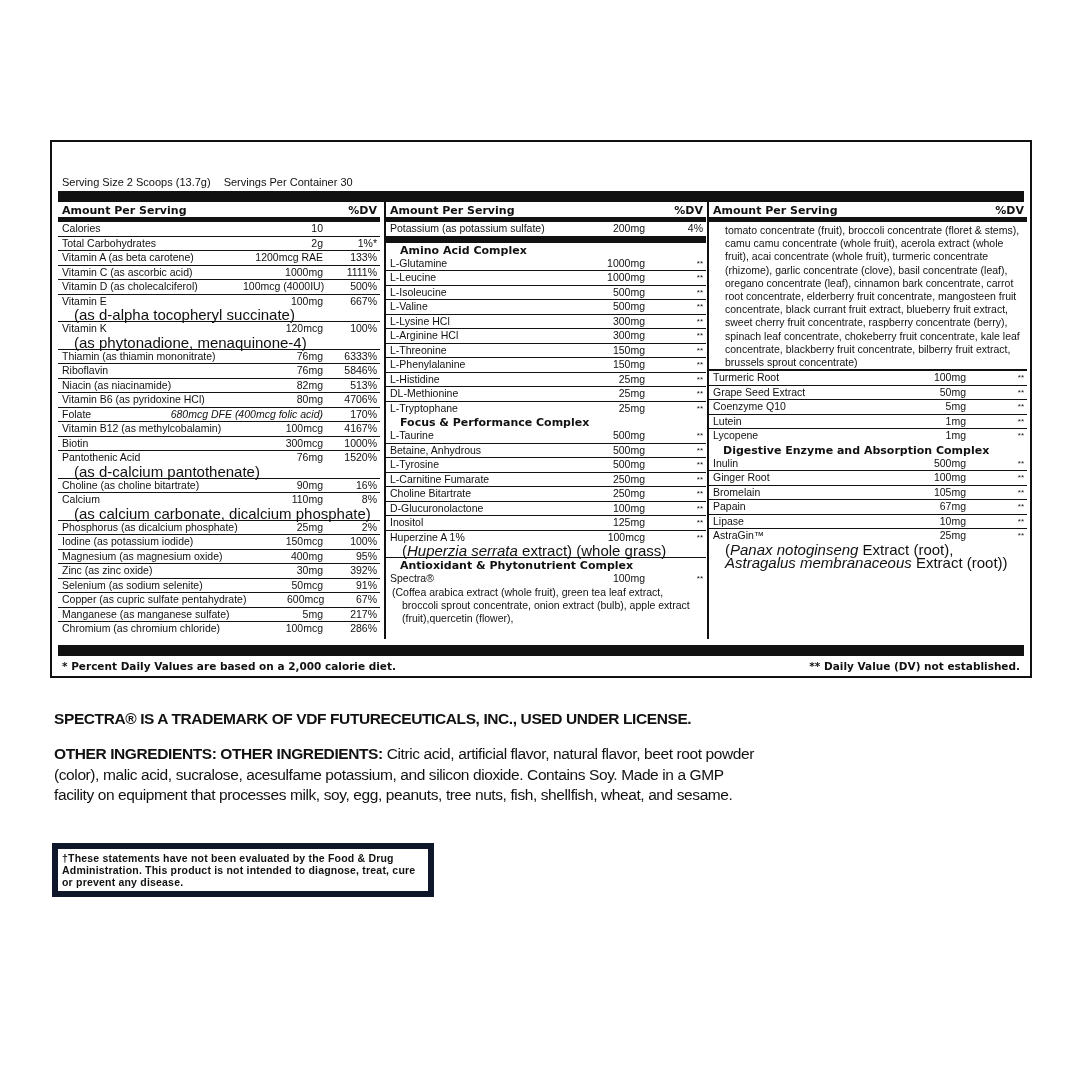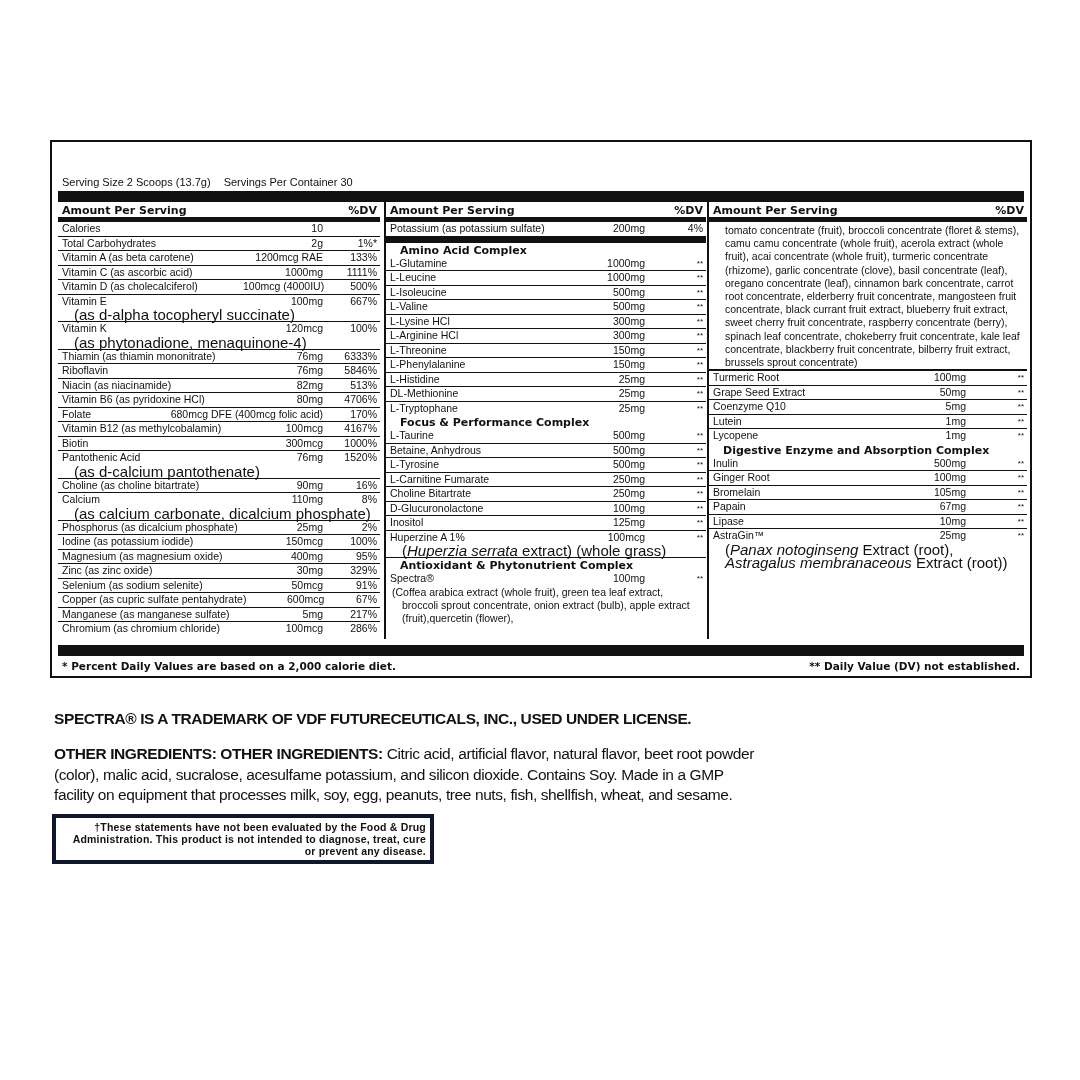--- a/index.html
+++ b/index.html
@@ -26,21 +26,21 @@
   .sect{font-size:11px;font-weight:900;font-family:"DejaVu Sans",sans-serif;padding:2px 4px 0 4px;line-height:12px;margin-left:10px;}
   .thick{border-bottom:7px solid #111;}
   .bottombar{position:absolute;left:6px;right:6px;bottom:20px;height:11px;background:#111;}
   .foot1{position:absolute;left:10px;bottom:4px;font-size:10.5px;font-weight:900;font-family:"DejaVu Sans",sans-serif;}
   .foot2{position:absolute;right:10px;bottom:4px;font-size:10.5px;font-weight:900;font-family:"DejaVu Sans",sans-serif;}
   .para{font-size:10.5px;line-height:13.2px;padding:2px 6px 0 16px;}
   i{font-style:italic;}
   .tm{position:absolute;left:54px;top:710px;font-size:15.5px;font-weight:bold;letter-spacing:-0.4px;}
   .other{position:absolute;left:54px;top:744px;width:700px;font-size:15.5px;line-height:20.5px;letter-spacing:-0.4px;}
   .other b{font-weight:bold;margin-top:24px;}
-  .fda{position:absolute;left:52px;top:814px;width:382px;border:4px solid #0f172a;box-sizing:border-box;padding:3px 4px;font-size:10.5px;line-height:12px;font-weight:bold;letter-spacing:0.2px;text-align:right;}
+  .fda{position:absolute;left:52px;top:843px;width:382px;border:6px solid #0f172a;box-sizing:border-box;padding:3px 4px;font-size:10.5px;line-height:12px;font-weight:bold;letter-spacing:0.2px;}
 </style>
 </head>
 <body>
 
 <div class="panel">
   <div class="serving">
     <span>Serving Size 2 Scoops (13.7g)</span>
     <span>Servings Per Container 30</span>
   </div>
   <div class="topbar"></div>
@@ -103,21 +103,21 @@
           <span class="a">82mg</span>
           <span class="d">513%</span>
         </div>
         <div class="row">
           <span class="n">Vitamin B6 (as pyridoxine HCl)</span>
           <span class="a">80mg</span>
           <span class="d">4706%</span>
         </div>
         <div class="row">
           <span class="n" style="flex: 0 0 auto;">Folate</span>
-          <span class="a" style="flex: 1 1 0%;">680mcg DFE (400mcg folic acid)</span>
+          <span class="a" style="flex: 1 1 0%; font-style: italic;">680mcg DFE (400mcg folic acid)</span>
           <span class="d">170%</span>
         </div>
         <div class="row">
           <span class="n">Vitamin B12 (as methylcobalamin)</span>
           <span class="a">100mcg</span>
           <span class="d">4167%</span>
         </div>
         <div class="row">
           <span class="n">Biotin</span>
           <span class="a">300mcg</span>
@@ -151,21 +151,21 @@
           <span class="d">100%</span>
         </div>
         <div class="row">
           <span class="n">Magnesium (as magnesium oxide)</span>
           <span class="a">400mg</span>
           <span class="d">95%</span>
         </div>
         <div class="row">
           <span class="n">Zinc (as zinc oxide)</span>
           <span class="a">30mg</span>
-          <span class="d">329%</span>
+          <span class="d">392%</span>
         </div>
         <div class="row">
           <span class="n">Selenium (as sodium selenite)</span>
           <span class="a">50mcg</span>
           <span class="d">91%</span>
         </div>
         <div class="row">
           <span class="n">Copper (as cupric sulfate pentahydrate)</span>
           <span class="a">600mcg</span>
           <span class="d">67%</span>

